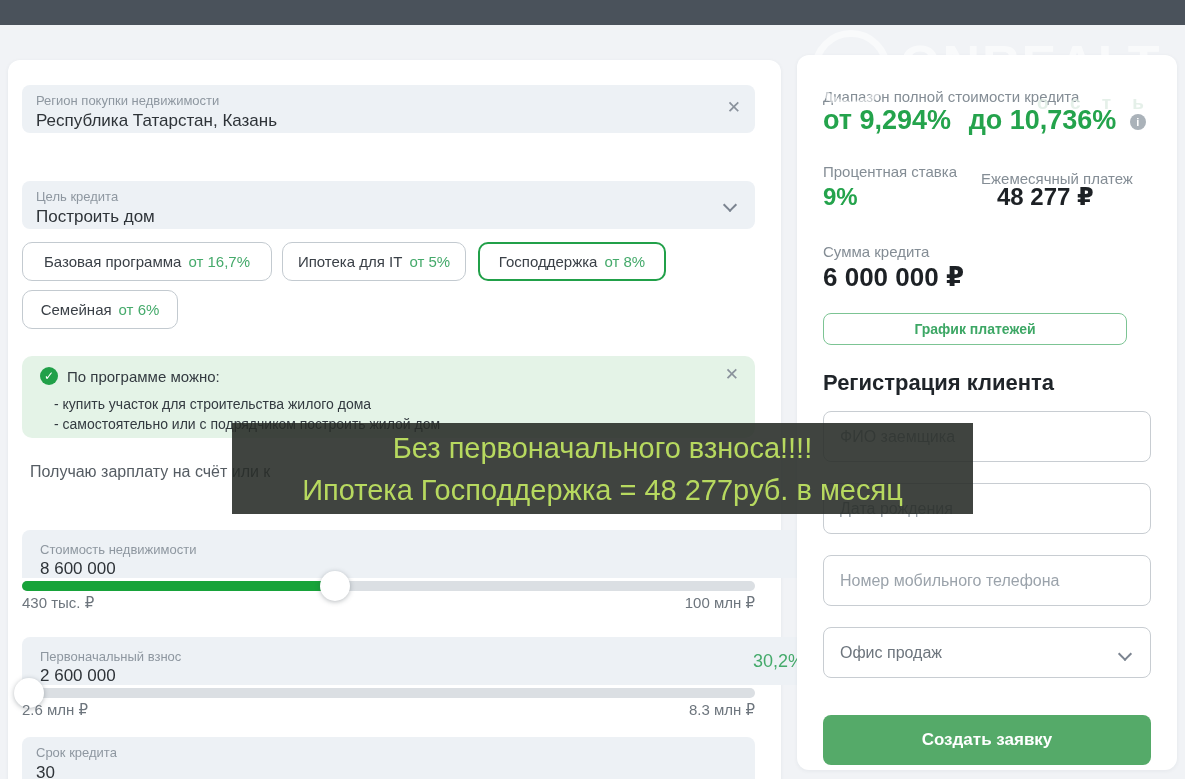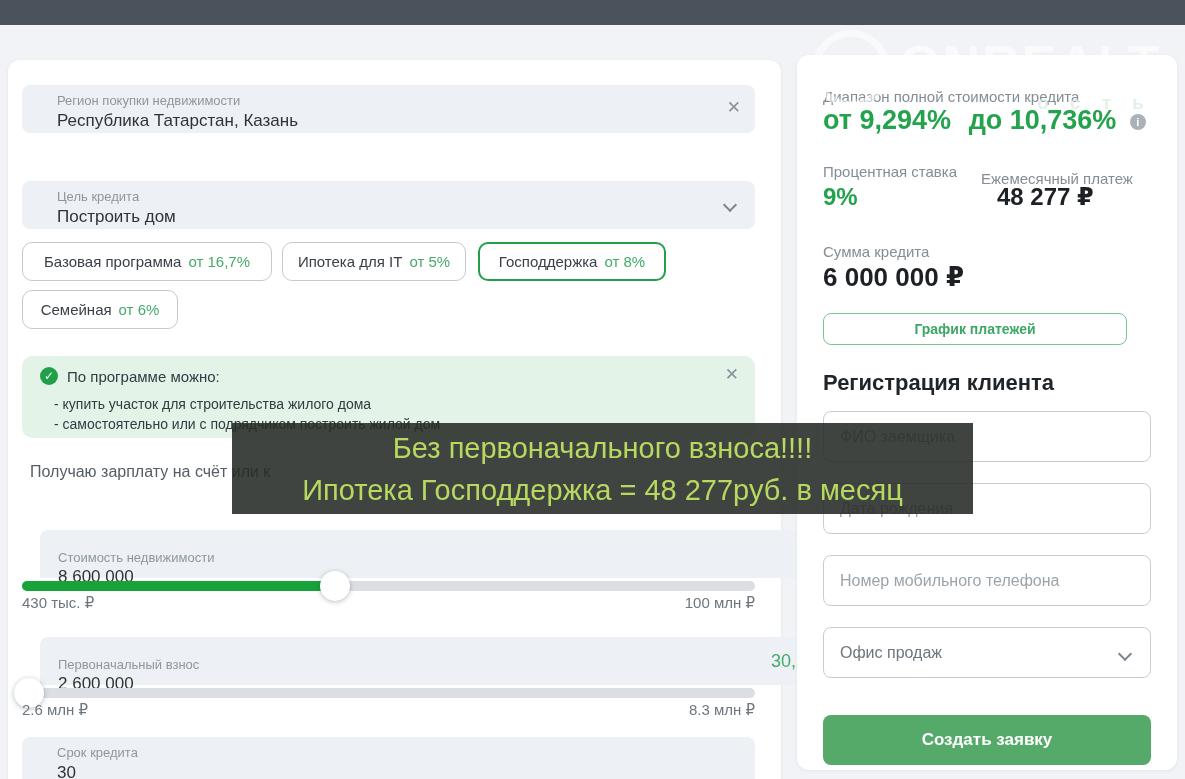--- a/index.html
+++ b/index.html
@@ -10,21 +10,21 @@
     position:relative;
     color:#2e3338;
   }
   .topbar { position:absolute; left:0; top:0; width:1185px; height:25px; background:#4a525b; }
 
   .card { position:absolute; background:#ffffff; border-radius:12px; box-shadow:0 1px 4px rgba(40,50,60,.06); }
   .left-card  { left:8px;  top:60px; width:773px; height:730px; }
   .right-card { left:797px; top:55px; width:380px; height:715px; }
 
   
-  .gfield { position:absolute; background:#edf1f5; border-radius:8px; padding:8px 14px 0 35px; cursor:pointer; }
+  .gfield { position:absolute; background:#edf1f5; border-radius:8px; padding:8px 14px 0 14px; cursor:pointer; }
   .gfield .flabel { font-size:13px; color:#8e97a0; line-height:15px; }
   .gfield .fvalue { font-size:17px; color:#2e3338; line-height:22px; margin-top:2px; }
   .close-x { position:absolute; right:14px; top:14px; font-size:17px; color:#8a929c; cursor:pointer; line-height:1; }
   .chev { position:absolute; right:20px; top:19px; width:10px; height:10px;
           border-right:2px solid #7b8490; border-bottom:2px solid #7b8490; transform:rotate(45deg); }
 
   
   .chip { position:absolute; height:39px; background:#fff; border:1px solid #c3cad0; border-radius:10px;
           display:flex; align-items:center; justify-content:center; gap:7px; font-size:15px; color:#3a4047;
           cursor:pointer; white-space:nowrap; }
@@ -35,21 +35,21 @@
   .info-box { position:absolute; left:14px; top:296px; width:733px; height:82px; background:#e4f3e7; border-radius:10px; }
   .info-head { position:absolute; left:18px; top:11px; display:flex; align-items:center; gap:9px; font-size:15px; color:#333a40; }
   .check-ic { width:18px; height:18px; border-radius:50%; background:#21a049; color:#fff; font-size:12px;
               display:flex; align-items:center; justify-content:center; }
   .info-item { position:absolute; left:32px; font-size:14px; color:#333a40; }
   .info-box .close-x { top:10px; right:16px; }
 
   .salary-note { position:absolute; left:22px; top:403px; font-size:16px; color:#555c63; }
 
   
-  .slider-box { position:absolute; left:32px; width:798px; height:48px; background:#edf1f5; border-radius:8px 8px 0 0; padding:20px 14px 0 18px; }
+  .slider-box { position:absolute; left:14px; width:798px; height:48px; background:#edf1f5; border-radius:8px 8px 0 0; padding:12px 14px 0 18px; }
   .slider-box .flabel { font-size:13px; color:#8e97a0; }
   .slider-box .fvalue { font-size:17px; color:#2e3338; margin-top:2px; }
   .pct-badge { position:absolute; right:16px; top:14px; font-size:18px; color:#45aa6b; }
   .track { position:absolute; left:14px; width:733px; height:10px; background:#dbdfe3; border-radius:5px; cursor:pointer; }
   .fill  { position:absolute; left:0; top:0; height:10px; background:#17a33a; border-radius:5px; }
   .thumb { position:absolute; top:-10px; width:30px; height:30px; background:#fff; border-radius:50%;
            box-shadow:0 1px 5px rgba(50,60,70,.35); cursor:grab; }
   .range-row { position:absolute; left:14px; width:733px; display:flex; justify-content:space-between;
                font-size:15px; color:#6d757d; }
 

